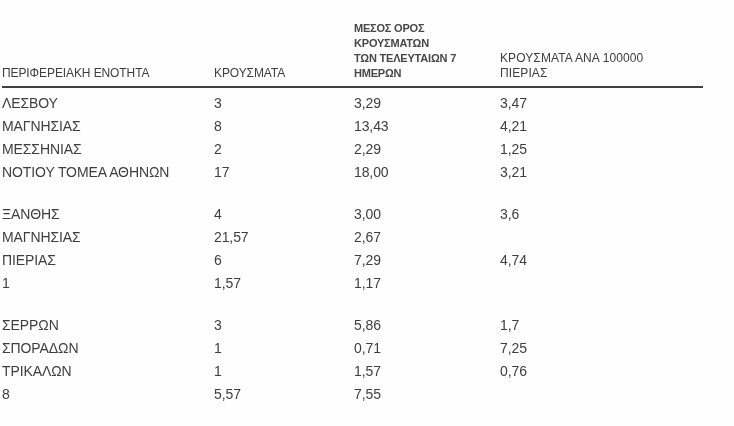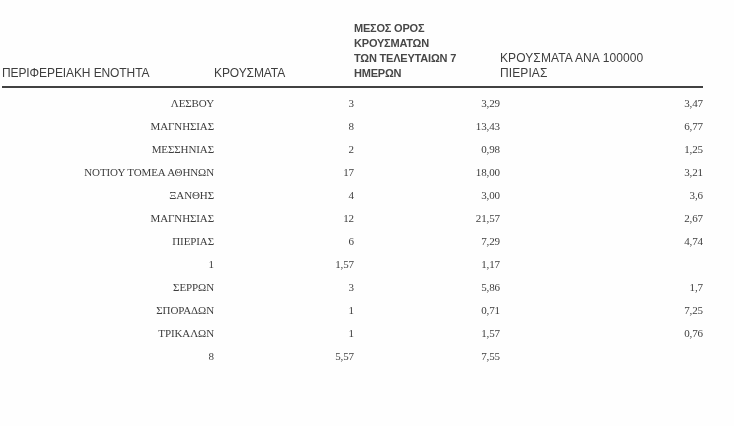--- a/index.html
+++ b/index.html
@@ -39,33 +39,32 @@
   .th .hline { display: block; }
   .th-avg .hline {
     font-size: 11px;
     letter-spacing: -0.2px;
     font-weight: 700;
     color: #474747;
   }
   .th-per100k .hline { letter-spacing: 0.1px; }
   .tbody { padding-top: 4px; }
   .tgroup { margin-top: 0; }
-  .tgroup + .tgroup { }
+  .tgroup + .tgroup { margin-top: 19px; }
   .trow {
     display: grid;
     grid-template-columns: 212px 140px 146px 203px;
     height: 23px;
   }
   .cell {
-    text-align: right;
-    font-size: 11px;
+    text-align: left;
+    font-size: 14px;
     line-height: 23px;
     letter-spacing: -0.1px;
     white-space: nowrap;
-    font-family: Liberation Serif, serif;
   }
 </style>
 </head>
 <body>
 
 <div class="page">
   <div class="table">
 
     <div class="thead">
       <div class="th th-region">
@@ -89,45 +88,44 @@
           <div class="trow">
     <div class="cell cell-region">ΛΕΣΒΟΥ</div>
     <div class="cell cell-cases">3</div>
     <div class="cell cell-avg">3,29</div>
     <div class="cell cell-per100k">3,47</div>
   </div>
           <div class="trow">
     <div class="cell cell-region">ΜΑΓΝΗΣΙΑΣ</div>
     <div class="cell cell-cases">8</div>
     <div class="cell cell-avg">13,43</div>
-    <div class="cell cell-per100k">6,77</div>
+    <div class="cell cell-per100k">4,21</div>
   </div>
           <div class="trow">
     <div class="cell cell-region">ΜΕΣΣΗΝΙΑΣ</div>
     <div class="cell cell-cases">2</div>
-    <div class="cell cell-avg">0,98</div>
+    <div class="cell cell-avg">2,29</div>
     <div class="cell cell-per100k">1,25</div>
   </div>
           <div class="trow">
     <div class="cell cell-region">ΝΟΤΙΟΥ ΤΟΜΕΑ ΑΘΗΝΩΝ</div>
     <div class="cell cell-cases">17</div>
     <div class="cell cell-avg">18,00</div>
     <div class="cell cell-per100k">3,21</div>
   </div>
         </div>
         <div class="tgroup">
           <div class="trow">
     <div class="cell cell-region">ΞΑΝΘΗΣ</div>
     <div class="cell cell-cases">4</div>
     <div class="cell cell-avg">3,00</div>
     <div class="cell cell-per100k">3,6</div>
   </div>
           <div class="trow">
     <div class="cell cell-region">ΜΑΓΝΗΣΙΑΣ</div>
-    <div class="cell cell-cases">12</div>
     <div class="cell cell-avg">21,57</div>
     <div class="cell cell-per100k">2,67</div>
   </div>
           <div class="trow">
     <div class="cell cell-region">ΠΙΕΡΙΑΣ</div>
     <div class="cell cell-cases">6</div>
     <div class="cell cell-avg">7,29</div>
     <div class="cell cell-per100k">4,74</div>
   </div>
           <div class="trow">

